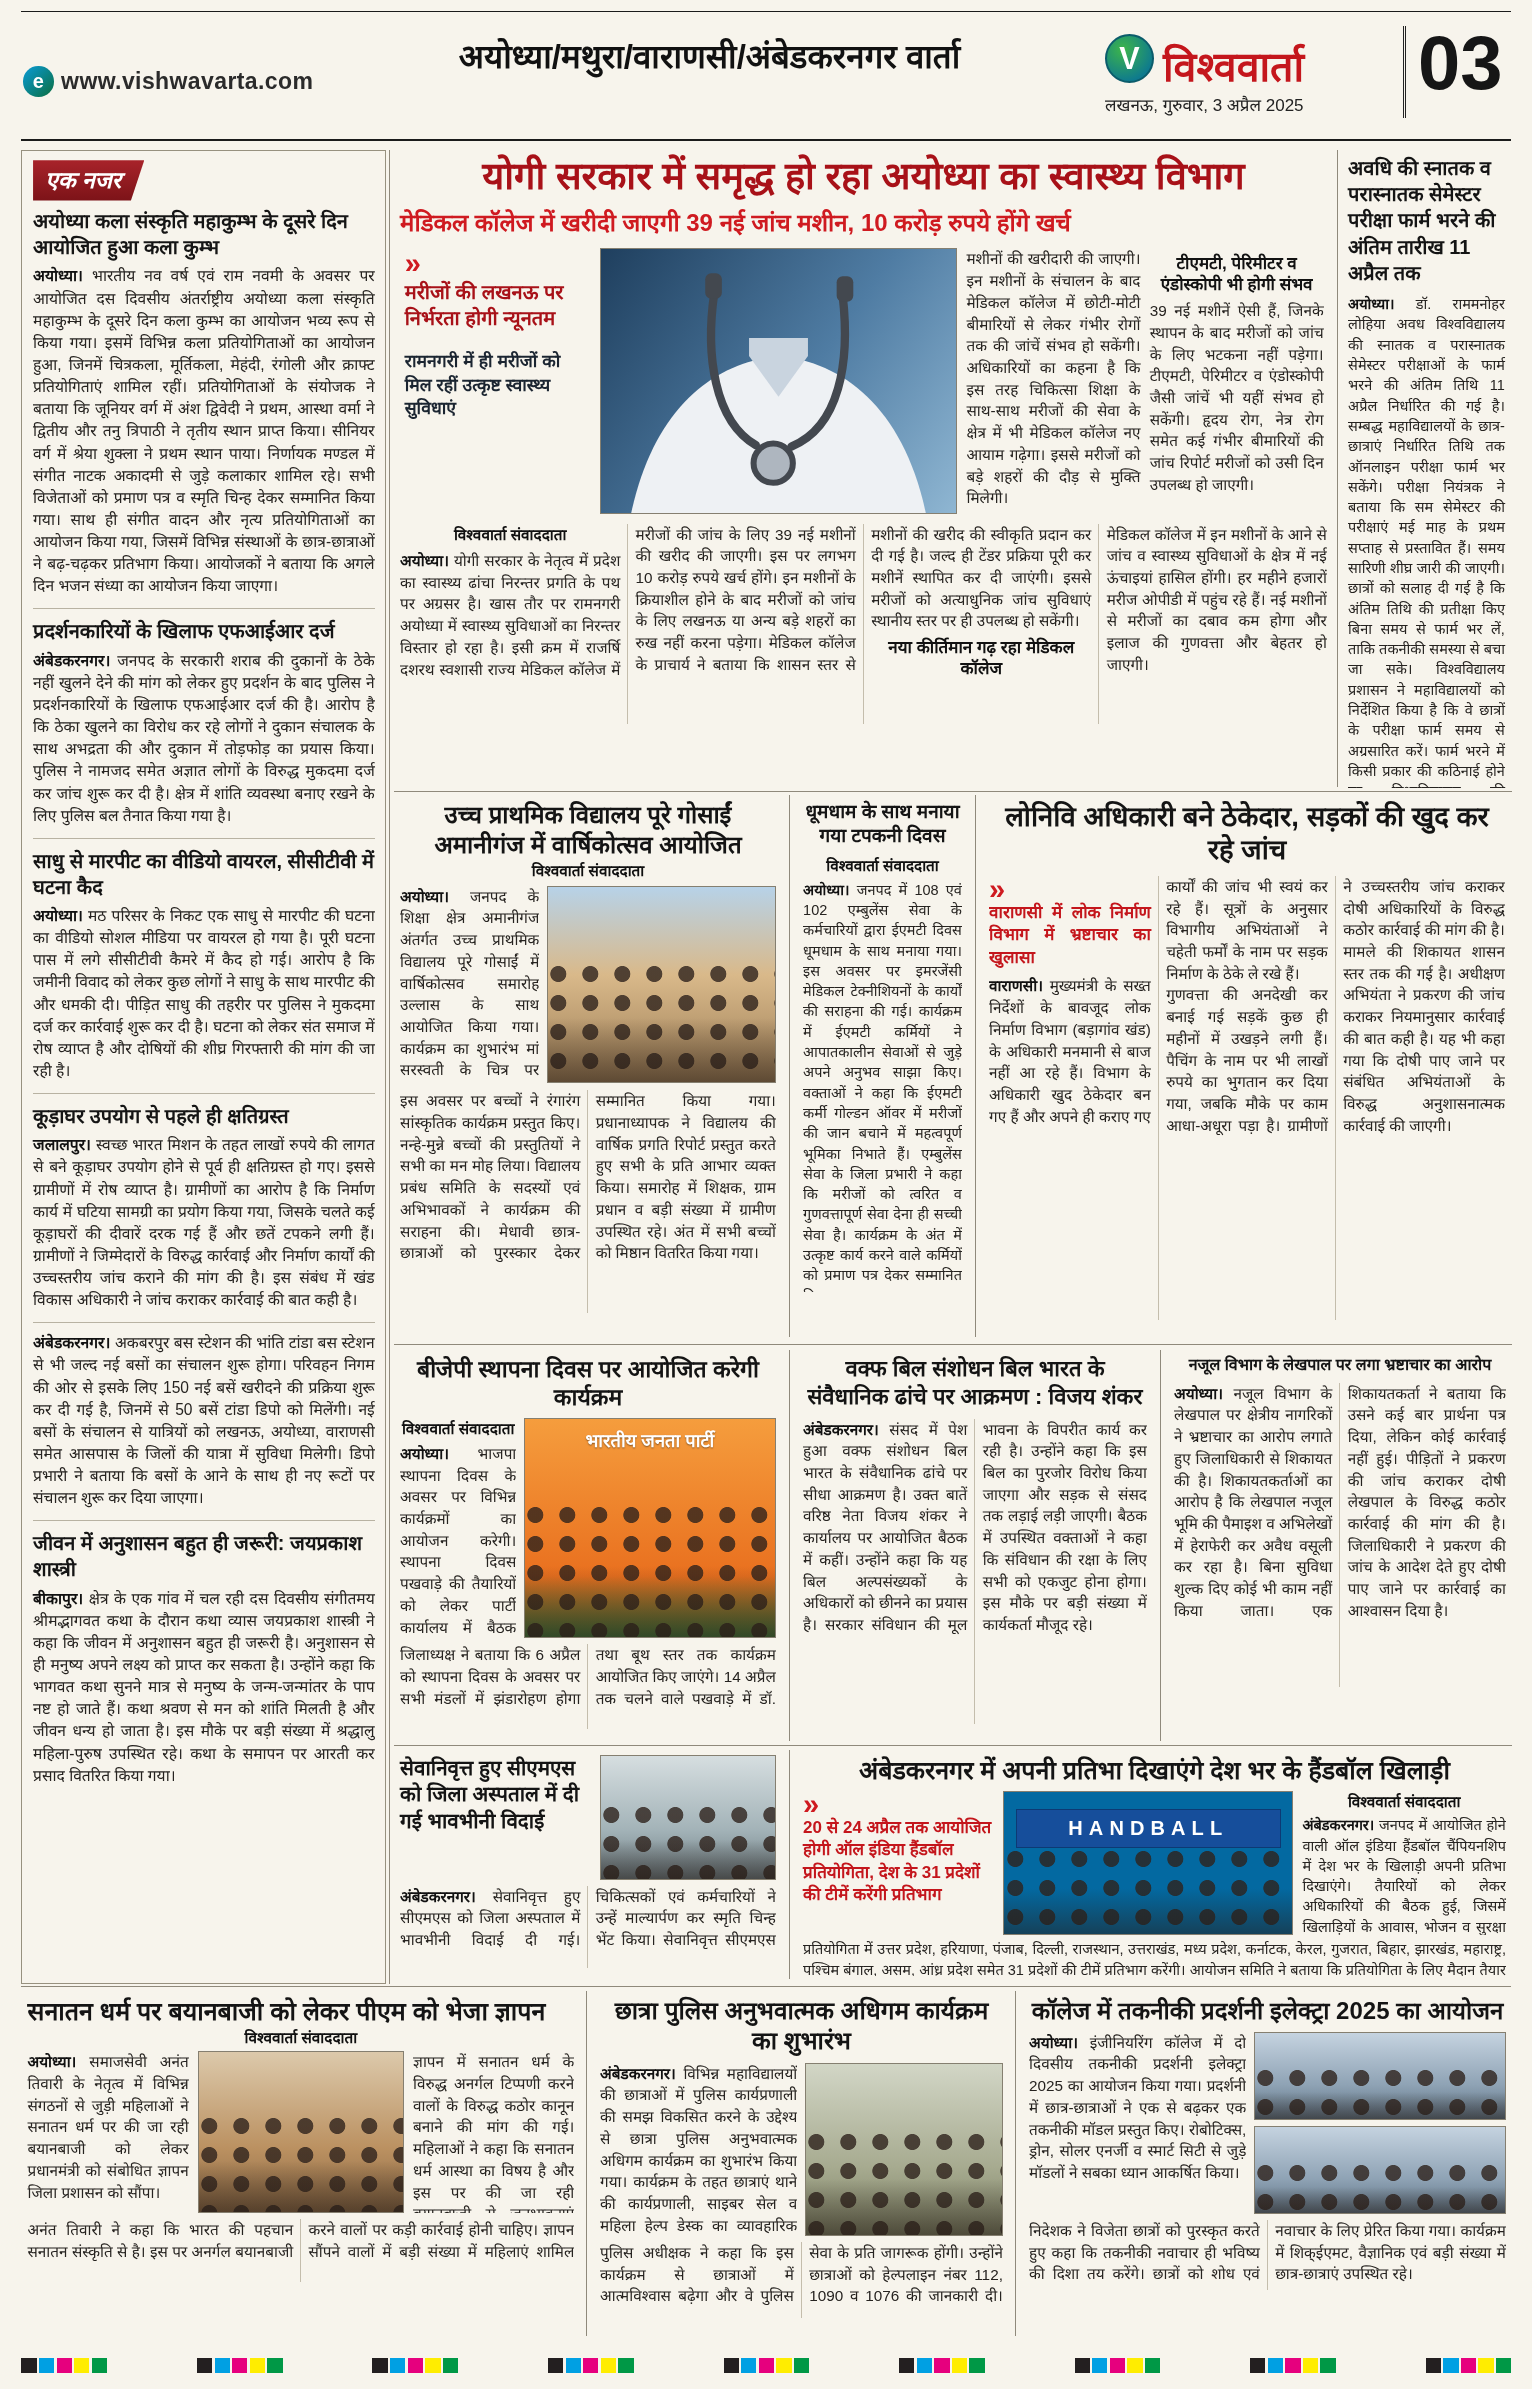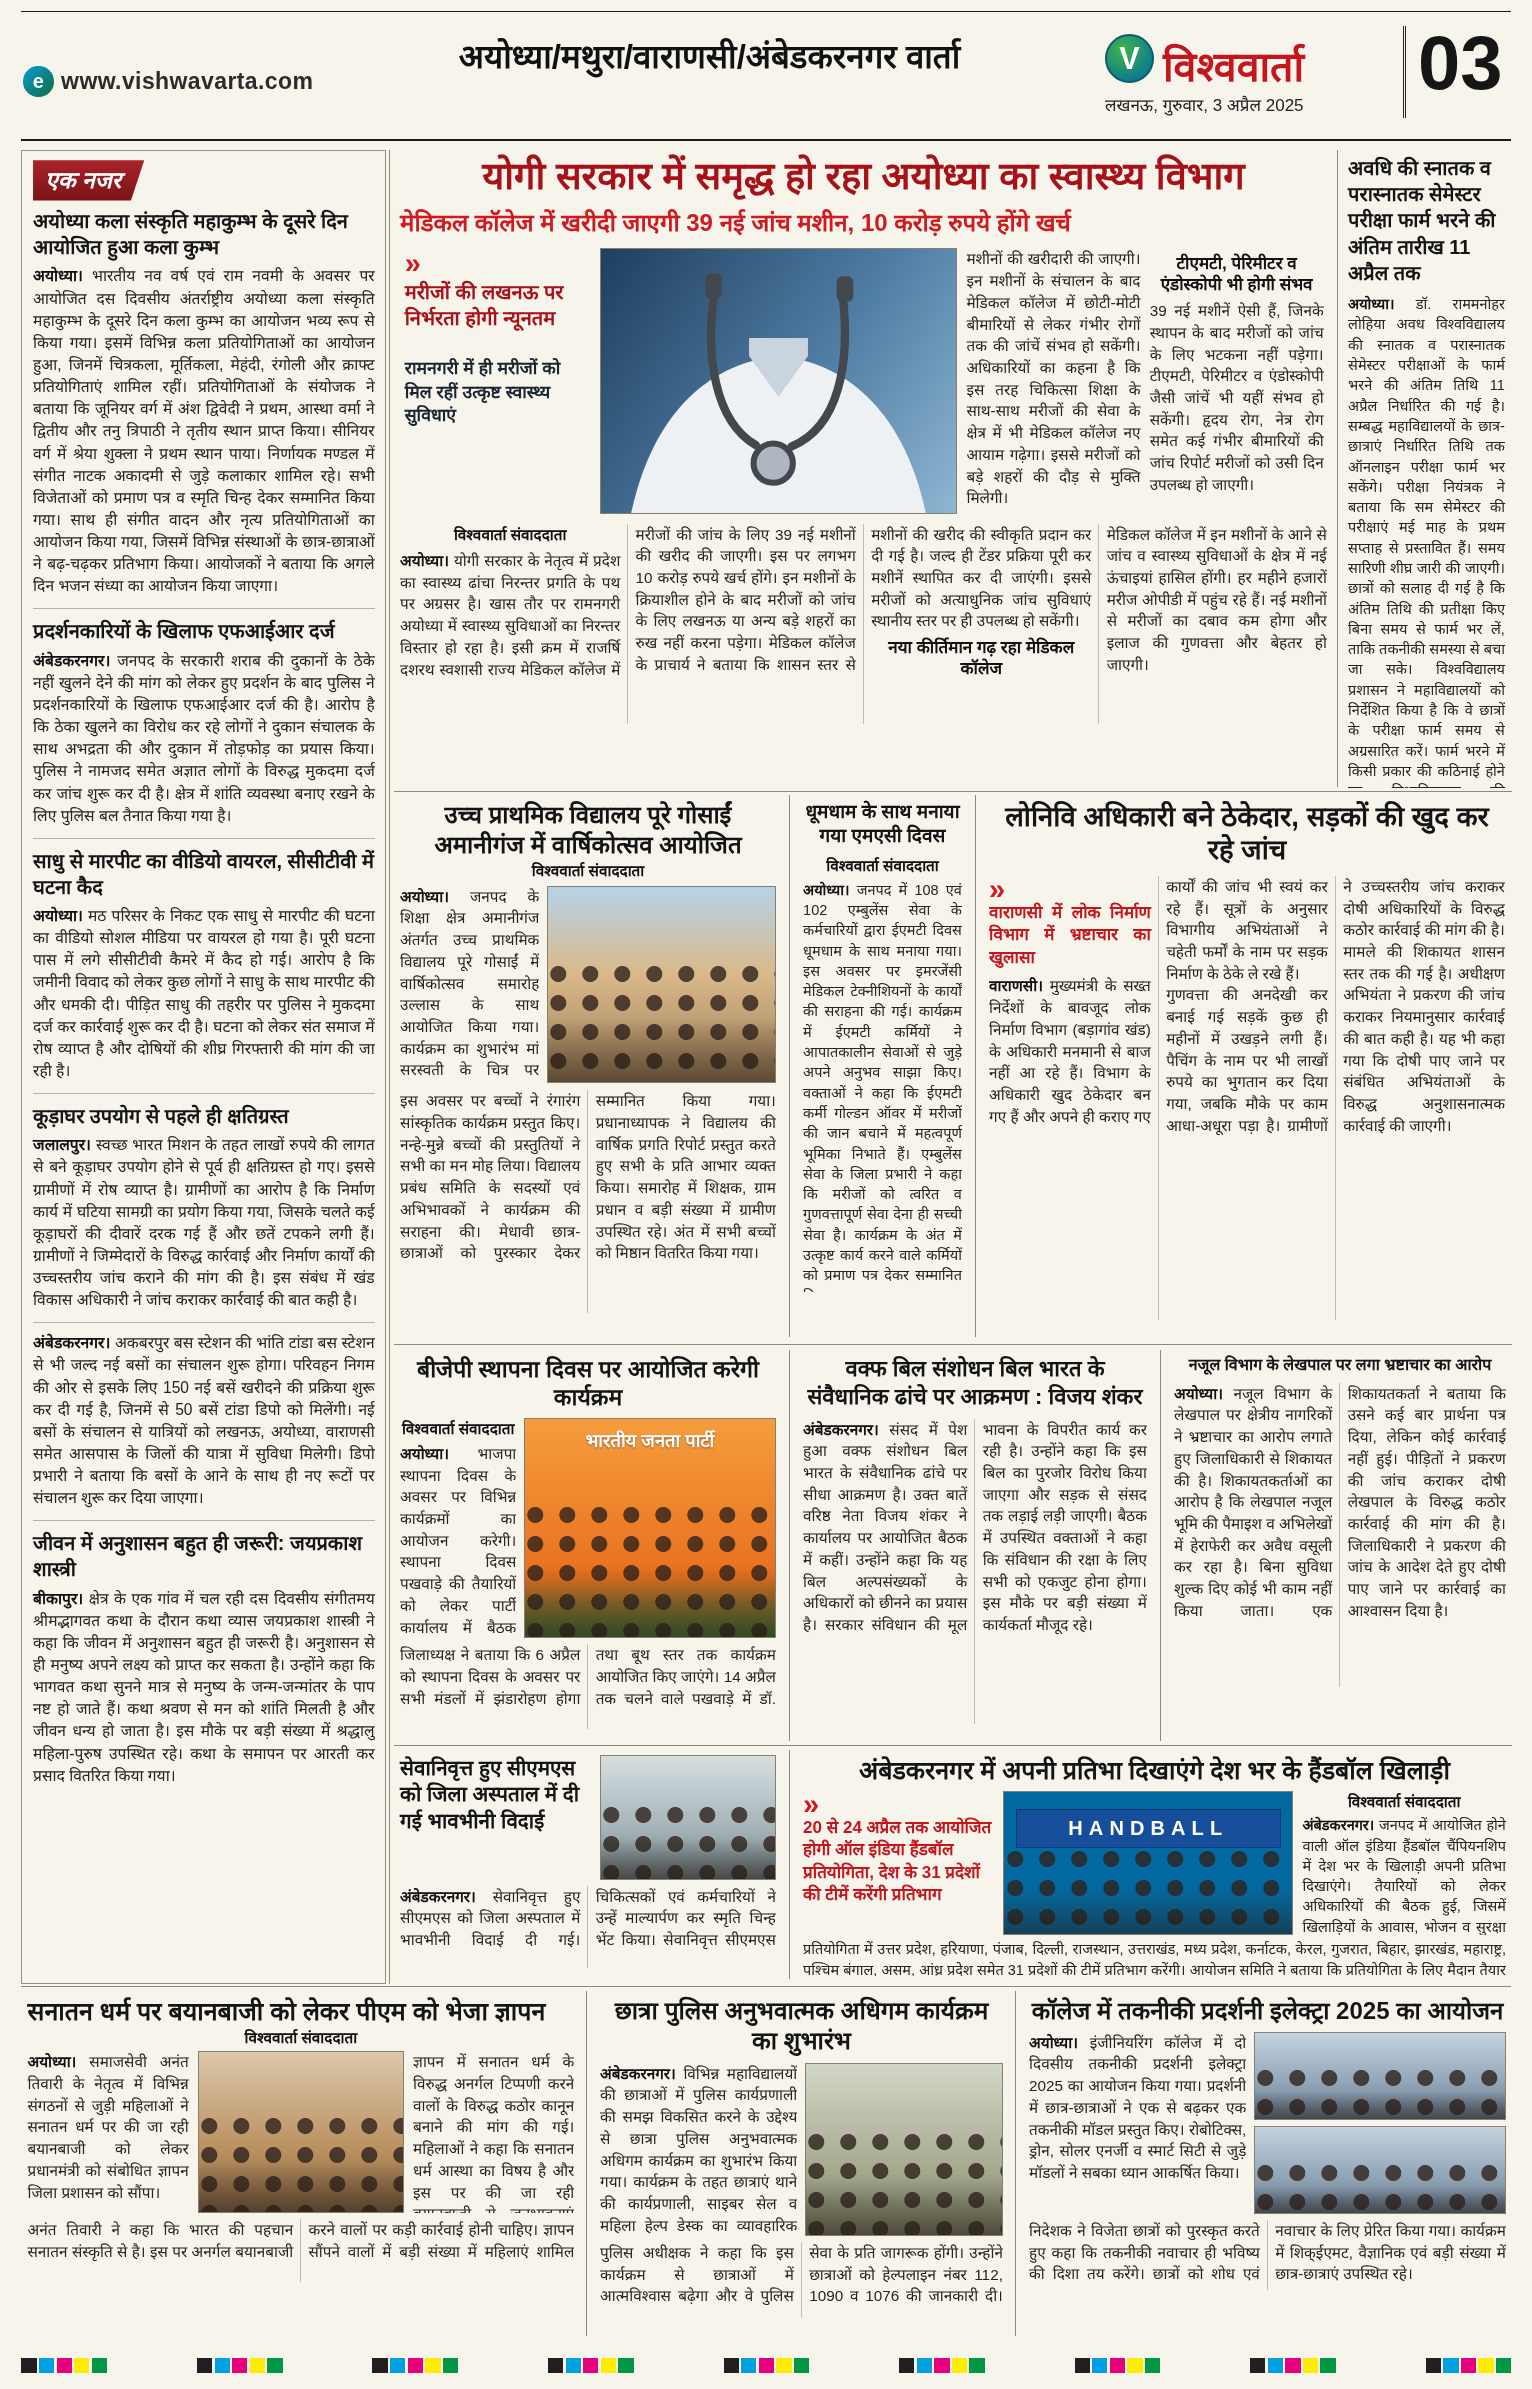--- a/index.html
+++ b/index.html
@@ -100,21 +100,21 @@
   .en-head { font-size:20px; font-weight:bold; line-height:1.3; margin-bottom:5.3px; color:#151515; }
   .en-body { font-size:15.6px; }
 
   
   #art-health { left:394px; top:150px; width:939px; height:638px; }
   .health-head { font-size:38px; font-weight:bold; color:#a81118; text-align:center; line-height:1.12; }
   .health-sub { font-size:24px; font-weight:bold; color:#cf1a20; margin-top:7.6px; }
   .health-feature { display:flex; gap:9.2px; margin-top:10.7px; height:266px; }
   .pullquote { width:191px; padding:1.5px 4.6px; }
   .pq1 { color:#a81118; font-weight:bold; font-size:20px; line-height:1.3; margin-top:3.1px; }
-  .pq2 { color:#1b2531; font-weight:bold; font-size:17.6px; line-height:1.34; margin-top:26px; }
+  .pq2 { color:#1b2531; font-weight:bold; font-size:17.6px; line-height:1.34; margin-top:19px; }
   .ph-doctor { width:357px; height:100%; }
   .fcol { width:174px; }
   .health-body { margin-top:9.2px; height:200px; overflow:hidden; }
 
   
   #art-avadh { left:1342px; top:150px; width:169px; height:638px; }
   .avadh-head { font-size:20px; font-weight:bold; line-height:1.32; margin-bottom:7.6px; color:#141414; }
 
   
   #art-fest { left:394px; top:795px; width:388px; height:542px; }
@@ -285,21 +285,21 @@
   <div class="fest-row">
     <div class="body-text" style="flex:1;overflow:hidden;"><b class="dateline">अयोध्या।</b> <span>जनपद के शिक्षा क्षेत्र अमानीगंज अंतर्गत उच्च प्राथमिक विद्यालय पूरे गोसाईं में वार्षिकोत्सव समारोह उल्लास के साथ आयोजित किया गया। कार्यक्रम का शुभारंभ मां सरस्वती के चित्र पर माल्यार्पण व दीप प्रज्वलन कर किया गया।</span></div>
     <div class="ph ph-fest">
         <div class="crowd"></div>
       </div>
   </div>
   <div class="fest-below cols-2 body-text">इस अवसर पर बच्चों ने रंगारंग सांस्कृतिक कार्यक्रम प्रस्तुत किए। नन्हे-मुन्ने बच्चों की प्रस्तुतियों ने सभी का मन मोह लिया। विद्यालय प्रबंध समिति के सदस्यों एवं अभिभावकों ने कार्यक्रम की सराहना की। मेधावी छात्र-छात्राओं को पुरस्कार देकर सम्मानित किया गया। प्रधानाध्यापक ने विद्यालय की वार्षिक प्रगति रिपोर्ट प्रस्तुत करते हुए सभी के प्रति आभार व्यक्त किया। समारोह में शिक्षक, ग्राम प्रधान व बड़ी संख्या में ग्रामीण उपस्थित रहे। अंत में सभी बच्चों को मिष्ठान वितरित किया गया।</div>
 </section>
 
 <section class="art" id="art-emt">
-  <h2 class="emt-head">धूमधाम के साथ मनाया गया एमएसी दिवस</h2>
+  <h2 class="emt-head">धूमधाम के साथ मनाया गया टपकनी दिवस</h2>
   <p class="byline-line">विश्ववार्ता संवाददाता</p>
   <p class="small-text"><b class="dateline">अयोध्या।</b> <span>जनपद में 108 एवं 102 एम्बुलेंस सेवा के कर्मचारियों द्वारा ईएमटी दिवस धूमधाम के साथ मनाया गया। इस अवसर पर इमरजेंसी मेडिकल टेक्नीशियनों के कार्यों की सराहना की गई। कार्यक्रम में ईएमटी कर्मियों ने आपातकालीन सेवाओं से जुड़े अपने अनुभव साझा किए। वक्ताओं ने कहा कि ईएमटी कर्मी गोल्डन ऑवर में मरीजों की जान बचाने में महत्वपूर्ण भूमिका निभाते हैं। एम्बुलेंस सेवा के जिला प्रभारी ने कहा कि मरीजों को त्वरित व गुणवत्तापूर्ण सेवा देना ही सच्ची सेवा है। कार्यक्रम के अंत में उत्कृष्ट कार्य करने वाले कर्मियों को प्रमाण पत्र देकर सम्मानित किया गया।</span></p>
 </section>
 
 <section class="art" id="art-lonivi">
   <h2 class="lonivi-head">लोनिवि अधिकारी बने ठेकेदार, सड़कों की खुद कर रहे जांच</h2>
   <div class="lonivi-cols cols-3 body-text">
     <div class="kicker-box">
       <span class="kick-arrow">»</span>
       <span class="kicker-text">वाराणसी में लोक निर्माण विभाग में भ्रष्टाचार का खुलासा</span>

